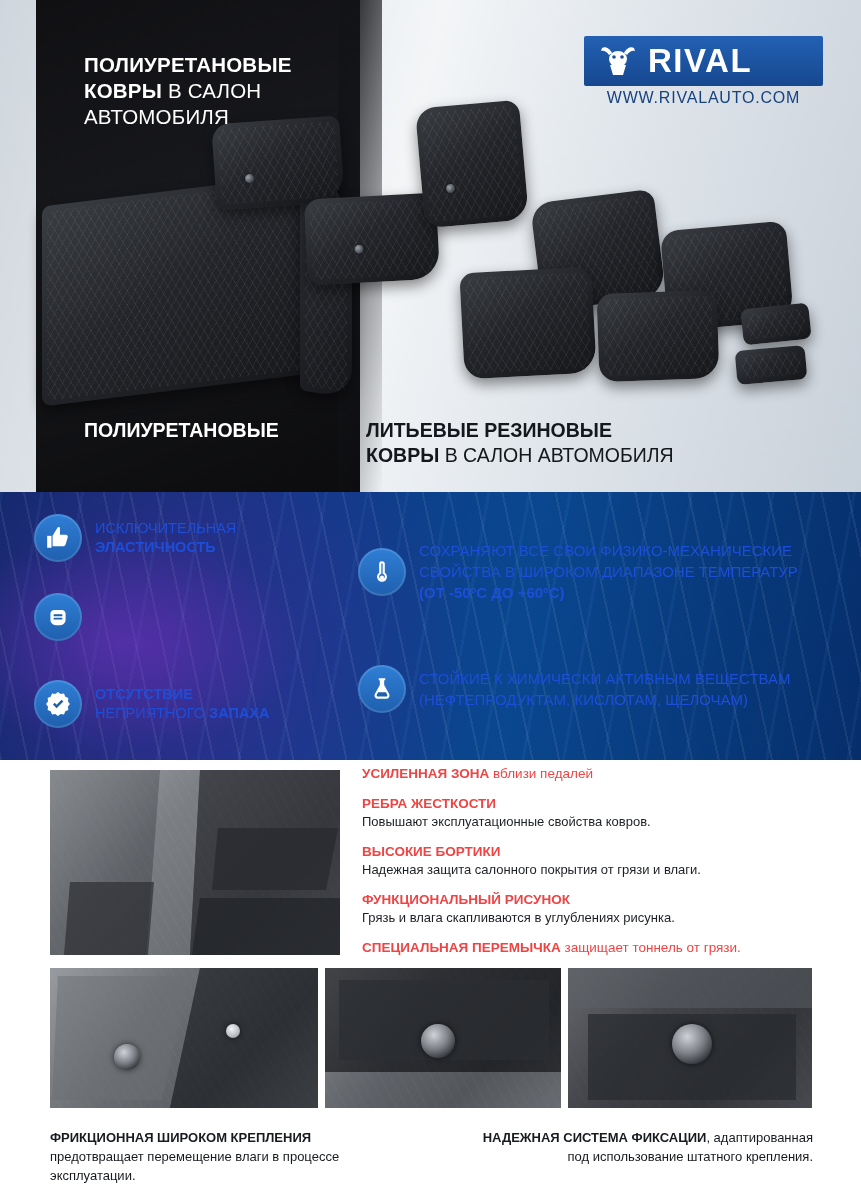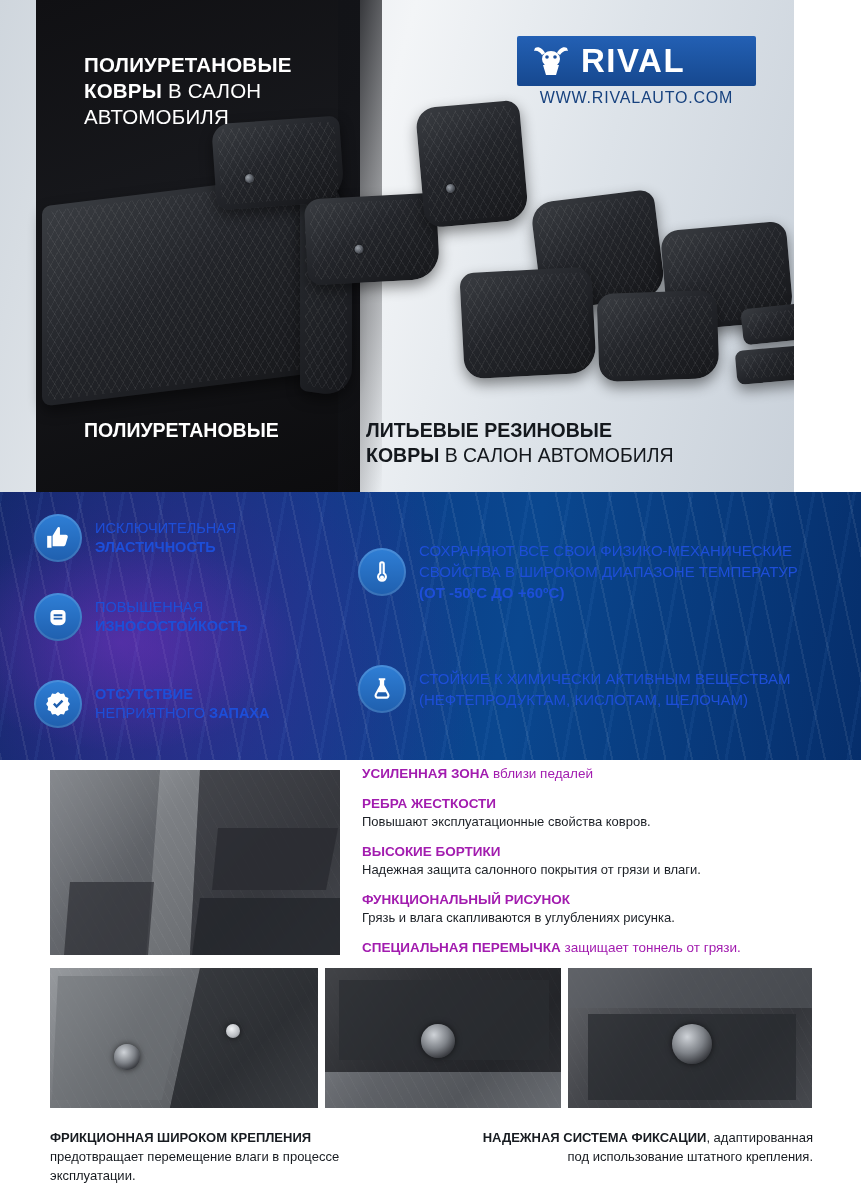--- a/index.html
+++ b/index.html
@@ -14,21 +14,21 @@
     position: relative;
     width: 861px;
     height: 1200px;
     background: #ffffff;
   }
 
   
   .hero {
     position: absolute;
     left: 0; top: 0;
-    width: 794px; height: 492px;
+    width: 861px; height: 492px;
     background: linear-gradient(105deg,#cfd6dd 0%, #e6eaee 28%, #f3f5f7 45%, #dde3e9 70%, #c9d1da 100%);
     overflow: hidden;
   }
   .hero-dark {
     position: absolute;
     left: 36px; top: 0;
     width: 324px; height: 492px;
     background: linear-gradient(160deg,#101013 0%, #17181c 40%, #0c0c0e 100%);
   }
   .hero-dark:after{
@@ -177,21 +177,21 @@
   }
   .photo .sheen{
     position:absolute; inset:0;
     background:
       linear-gradient(115deg, rgba(255,255,255,.18) 0%, rgba(255,255,255,0) 35%),
       repeating-linear-gradient(62deg, rgba(255,255,255,.05) 0 1px, transparent 1px 9px);
   }
   .photo-main { left: 50px; top: 770px; width: 290px; height: 185px; }
   .bullets { position: absolute; left: 362px; top: 765px; width: 470px; }
   .bl { margin-bottom: 12px; }
-  .bl .h { font-size: 13.5px; color: #a21caf; line-height: 18px; }
+  .bl .h { font-size: 13.5px; color: #ef4444; line-height: 18px; }
   .bl .h .b { font-weight: bold; }
   .bl .s { font-size: 13px; color: #1c2026; line-height: 18px; }
   .p1 { left: 50px;  top: 968px; width: 268px; height: 140px; }
   .p2 { left: 325px; top: 968px; width: 236px; height: 140px; }
   .p3 { left: 568px; top: 968px; width: 244px; height: 140px; }
   .clip {
     position: absolute;
     border-radius: 50%;
     background: radial-gradient(circle at 38% 32%, #cfd3d8 0%, #7e8288 45%, #3a3c41 75%, #23252a 100%);
     box-shadow: 0 0 6px rgba(0,0,0,.6);
@@ -293,24 +293,20 @@
     </span>
   </div>
 
   <div class="feat f2">
     <span class="circle">
       <svg viewBox="0 0 24 24" width="26" height="26" fill="#ffffff" aria-hidden="true">
         <path d="M5 9c0-2 1.6-3.5 3.5-3.5h7C17.4 5.5 19 7 19 9v5.5c0 2.8-2.3 5-5 5h-4c-2.7 0-5-2.2-5-5z"></path>
         <path d="M8 9.5h8v1.8H8zM8 12.6h8v1.8H8z" fill="#1f5fae"></path>
       </svg>
     </span>
-    <span class="txt">
-      <span>ПОВЫШЕННАЯ</span><br>
-      <span class="b">ИЗНОСОСТОЙКОСТЬ</span>
-    </span>
   </div>
 
   <div class="feat f3">
     <span class="circle">
       <svg viewBox="0 0 24 24" width="28" height="28" aria-hidden="true">
         <path fill="#ffffff" d="M12 1.8l2.3 1.7 2.8-.4 1.2 2.6 2.6 1.2-.4 2.8 1.7 2.3-1.7 2.3.4 2.8-2.6 1.2-1.2 2.6-2.8-.4L12 22.2l-2.3-1.7-2.8.4-1.2-2.6-2.6-1.2.4-2.8L1.8 12l1.7-2.3-.4-2.8 2.6-1.2 1.2-2.6 2.8.4z"></path>
         <path fill="#1f5fae" d="M10.8 15.6l-3.1-3.1 1.5-1.5 1.6 1.6 4.3-4.3 1.5 1.5z"></path>
       </svg>
     </span>
     <span class="txt">

